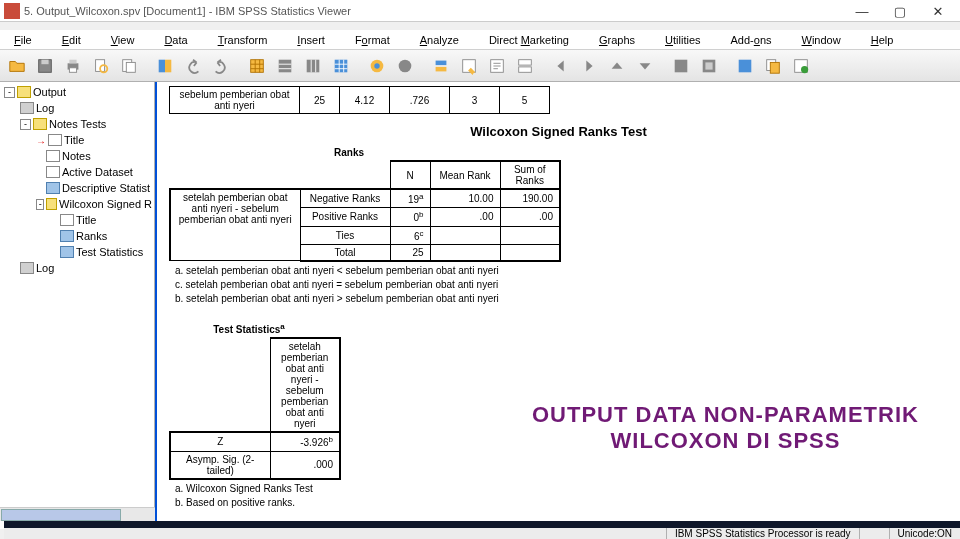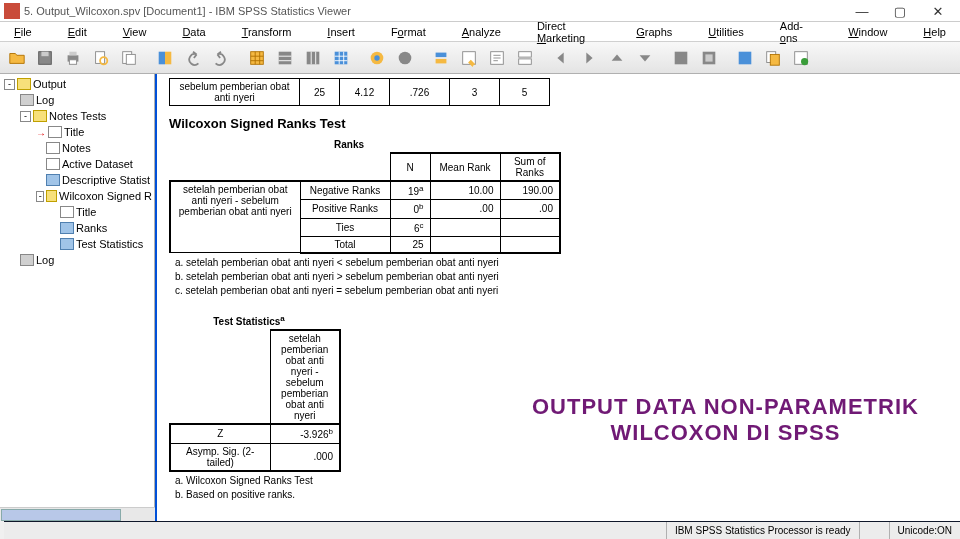--- a/index.html
+++ b/index.html
@@ -2,21 +2,21 @@
 <html><head>
 <meta charset="utf-8">
 <style>
 * { box-sizing: border-box; margin: 0; padding: 0; }
 body { font-family: Arial, sans-serif; font-size: 11px; background: #f0f0f0; width: 960px; height: 539px; overflow: hidden; position: relative; }
 .titlebar { background: #fff; height: 22px; display: flex; align-items: center; padding: 0 4px; border-bottom: 1px solid #ccc; }
 .titlebar .icon { width: 16px; height: 16px; background: #c94b3a; margin-right: 4px; display:inline-block; }
 .titlebar .title { color: #555; font-size: 11px; flex: 1; }
 .winbtns { display: flex; gap: 18px; padding-right: 8px; }
 .winbtn { width: 20px; height: 14px; color: #333; font-size: 13px; text-align: center; cursor: default; }
-.menubar { background: #fff; height: 20px; display: flex; align-items: center; padding: 0 6px; gap: 20px; border-bottom: 1px solid #d0d0d0; }
+.menubar { background: #fff; height: 20px; display: flex; align-items: center; padding: 0 6px; gap: 14px; border-bottom: 1px solid #d0d0d0; margin-top: 8px; }
 .menuitem { padding: 2px 8px; font-size: 11px; color: #000; }
 .menuitem u { text-decoration: underline; }
 .toolbar { background: linear-gradient(#f8f8f8,#e4e4e4); height: 32px; display: flex; align-items: center; padding: 0 4px; gap: 2px; border-bottom: 1px solid #b0b0b0; }
 .tbtn { width: 26px; height: 26px; border: 1px solid transparent; border-radius: 3px; display: flex; align-items: center; justify-content: center; }
 .tbtn svg { width: 18px; height: 18px; }
 .tsep { width: 6px; }
 .main { display: flex; height: calc(539px - 22px - 20px - 32px - 18px); }
 .outline { width: 155px; background: #fff; border-right: 1px solid #b0b0b0; overflow: auto; font-size: 11px; padding: 2px; }
 .tree-row { display: flex; align-items: center; height: 16px; white-space: nowrap; }
 .tree-toggle { width: 11px; height: 11px; border: 1px solid #888; font-size: 9px; line-height: 9px; text-align: center; margin-right: 2px; cursor: pointer; }
@@ -28,25 +28,25 @@
 .ic-notes { background: #fff; border:1px solid #888; }
 .ic-active { background: #fff; border:1px solid #888; }
 .ic-stat { background: #a0c4e8; border:1px solid #5080b0; }
 .red-arrow { color:#d00; font-weight:bold; margin-right:2px; font-size:10px; }
 .content { flex: 1; background: #fff; overflow: auto; position: relative; padding: 0 12px; border-left: 2px solid #0050d8; }
 .content-inner { padding: 4px 0 20px 0; }
 table.spss { border-collapse: collapse; font-size: 10px; }
 table.spss th, table.spss td { border: 1px solid #000; padding: 2px 6px; text-align: center; }
 table.spss td.lbl { text-align: center; }
 table.spss td.r { text-align: right; }
-.section-title { font-weight: bold; font-size: 13px; margin: 10px 0 8px 0; }
+.section-title { font-weight: bold; font-size: 13px; margin: 10px 0 8px 0; text-align: center; }
 .tbl-title { font-weight: bold; font-size: 10px; text-align: center; margin: 6px 0 2px 0; }
 .footnote { font-size: 10px; margin: 3px 0 0 6px; }
 .overlay-text { position: absolute; left: 375px; top: 320px; font-family: Arial Black, Arial, sans-serif; font-weight: 900; font-size: 22px; letter-spacing: 1px; color: #701a75; line-height: 1.2; text-align: center; }
-.statusbar { position: absolute; bottom: 0; left: 4px; right: 0; height: 18px; background: #ececec; border-top: 1px solid #0f172a; display: flex; align-items: center; font-size: 10px; }
+.statusbar { position: absolute; bottom: 0; left: 4px; right: 0; height: 18px; background: #ececec; border-top: 7px solid #0f172a; display: flex; align-items: center; font-size: 10px; }
 .statusbar .spacer { flex: 1; }
 .status-cell { border-left: 1px solid #b0b0b0; padding: 0 8px; height: 100%; display: flex; align-items: center; }
 .hscroll { height: 14px; background: #e8e8e8; border-top:1px solid #ccc; display:flex; }
 .hscroll .thumb { width: 120px; height: 12px; background: #b8c8e8; border:1px solid #8aa; margin:1px; }
 sup { font-size: 8px; }
 .bt { border-top: 2px solid #000 !important; }
 .bb { border-bottom: 2px solid #000 !important; }
 .bl { border-left: 2px solid #000 !important; }
 .br { border-right: 2px solid #000 !important; }
 </style>
@@ -349,22 +349,22 @@
         </tr>
         <tr>
           <td class="lbl bb">Total</td>
           <td class="r bb">25</td>
           <td class="bb"></td>
               <td class="bb br"></td>
         </tr>
       </tbody>
         </table>
       <div class="footnote">a. setelah pemberian obat anti nyeri &lt; sebelum pemberian obat anti nyeri</div>
+      <div class="footnote">c. setelah pemberian obat anti nyeri = sebelum pemberian obat anti nyeri</div>
       <div class="footnote">b. setelah pemberian obat anti nyeri &gt; sebelum pemberian obat anti nyeri</div>
-      <div class="footnote">c. setelah pemberian obat anti nyeri = sebelum pemberian obat anti nyeri</div>
 
       <div class="tbl-title" style="width:160px;margin-top:18px"><span>Test Statistics</span><sup>a</sup></div>
       <table class="spss">
         <tbody>
             <tr>
           <td style="border:none;width:100px"></td>
           <td class="bt br" style="width:70px">setelah pemberian obat anti nyeri - sebelum pemberian obat anti nyeri</td>
         </tr>
         <tr>
           <td class="lbl bl bt">Z</td>

